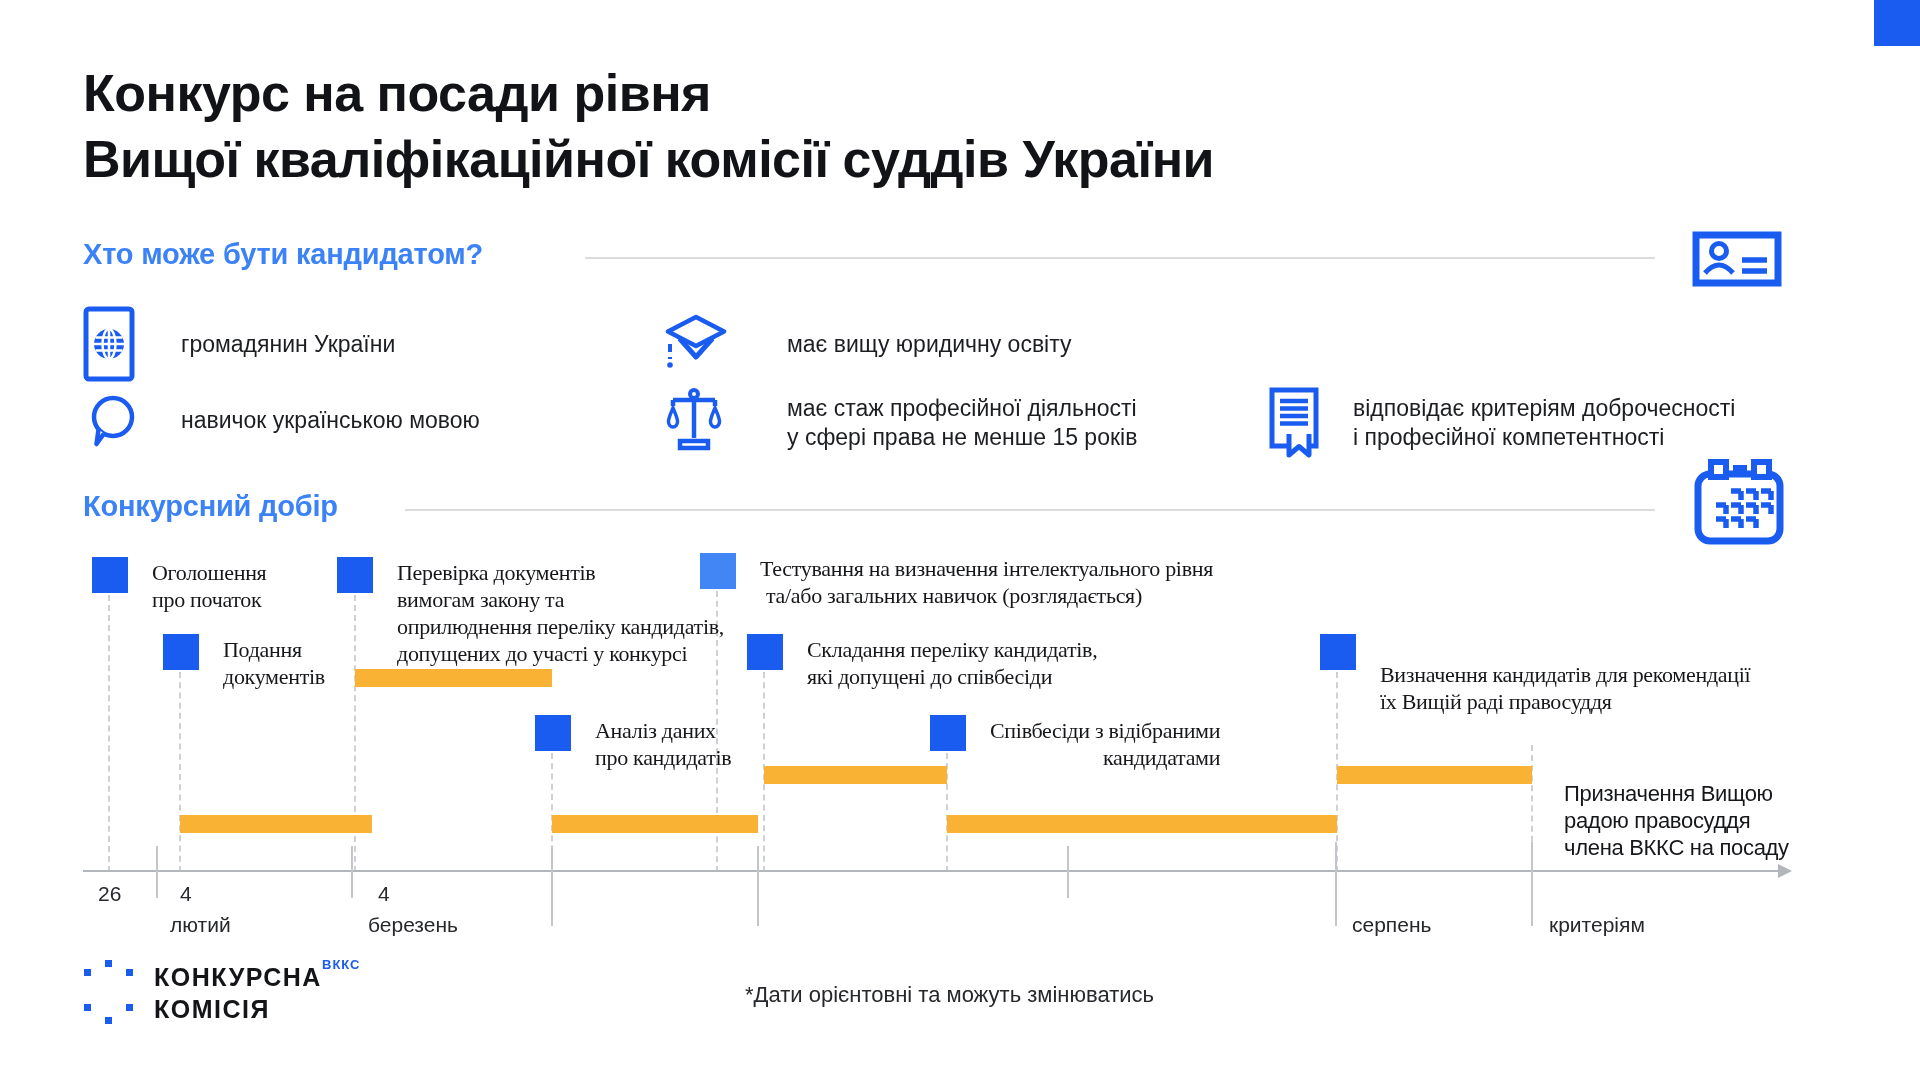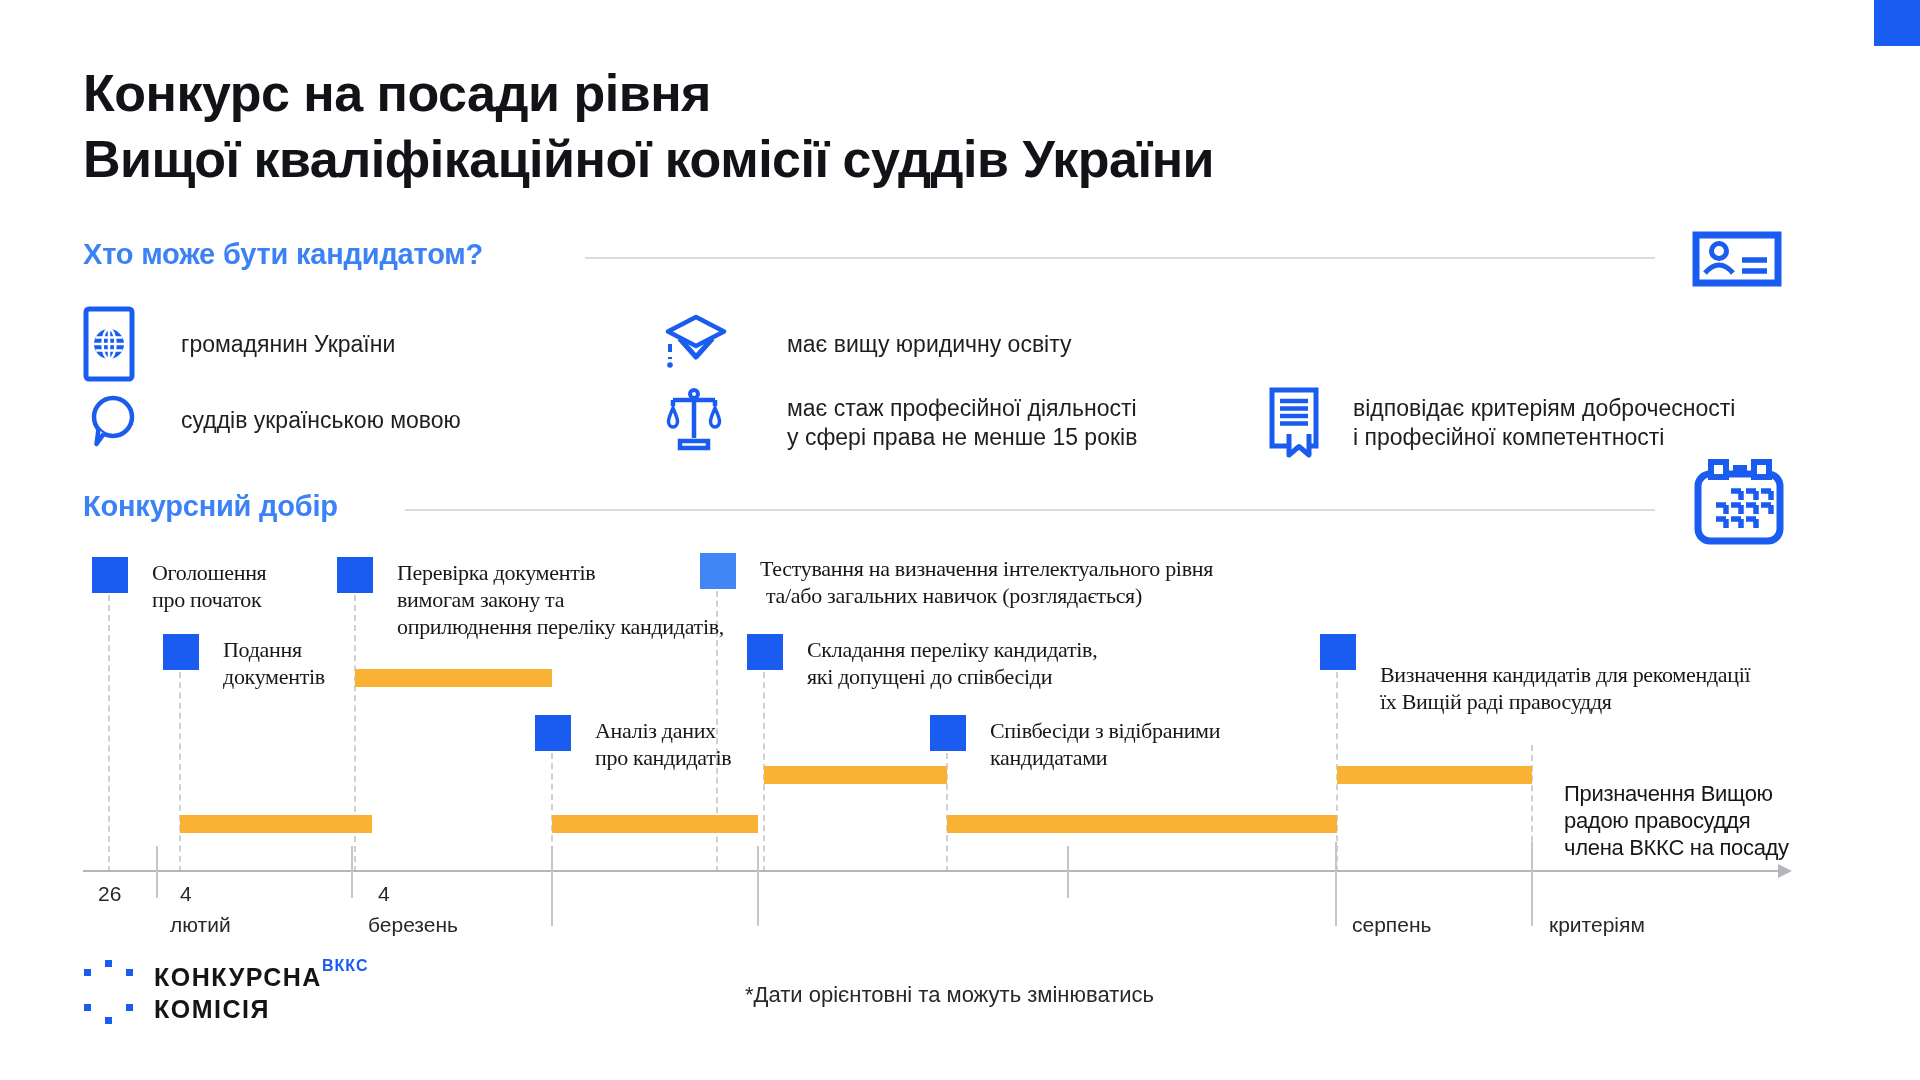--- a/index.html
+++ b/index.html
@@ -15,21 +15,21 @@
   .ms-label{font-size:22px;line-height:27px;color:#16171a;letter-spacing:-0.3px;white-space:nowrap;font-family:Liberation Serif, serif;}
   .dash-v{width:0;border-left:2px dashed #cdd0d5;}
   .bar{height:18px;background:#f9b234;}
   .tick{width:2px;background:#c3c6cb;}
   .axis-line{height:2px;background:#b3b6bb;}
   .axis-arrow{width:0;height:0;border-left:14px solid #b3b6bb;border-top:7px solid transparent;border-bottom:7px solid transparent;}
   .axis-num{font-size:21px;color:#26282c;margin-left:10px;}
   .axis-month{font-size:21px;color:#26282c;}
   .final-note{font-size:22px;line-height:27px;color:#16171a;letter-spacing:-0.3px;white-space:nowrap;}
   .logo-word{font-size:25px;font-weight:800;letter-spacing:1.5px;color:#141519;}
-  .logo-tag{font-size:16px;font-weight:700;letter-spacing:1px;color:#1a5cf0;}
+  .logo-tag{font-size:13px;font-weight:700;letter-spacing:1px;color:#1a5cf0;}
   .footnote{font-size:22px;color:#26282c;}
   .dot{width:7px;height:7px;background:#1a5cf0;}
   svg{display:block;}
 </style>
 </head>
 <body>
 
 <div id="page">
 
   <div class="abs" style="right:0;top:0;width:46px;height:46px;background:#1a5cf0;"></div>
@@ -58,21 +58,21 @@
     </svg>
   </div>
   <div class="abs req-label" style="left:181px;top:330px;">громадянин України</div>
 
   <div class="abs" style="left:83px;top:395px;">
     <svg width="58" height="52" viewBox="0 0 58 52" fill="none">
       <circle cx="30" cy="22" r="19" stroke="#1a5cf0" stroke-width="4.5"></circle>
       <path d="M21 38.5 L13.5 49 L15.5 34.5" fill="#fff" stroke="#1a5cf0" stroke-width="4.5" stroke-linejoin="round"></path>
     </svg>
   </div>
-  <div class="abs req-label" style="left:181px;top:406px;">суддів українською мовою</div>
+  <div class="abs req-label" style="left:181px;top:406px;">навичок українською мовою</div>
 
   <div class="abs" style="left:665px;top:314px;">
     <svg width="62" height="60" viewBox="0 0 62 60" fill="none" stroke="#1a5cf0">
       <path d="M31 3 L59 17.5 L31 32 L3 17.5 Z" stroke-width="4.5" stroke-linejoin="round"></path>
       <path d="M14.5 24.5 L31 43 L47.5 24.5" stroke-width="5" stroke-linejoin="round"></path>
       <path d="M5 30 V45" stroke-width="4" stroke-dasharray="8 5"></path>
       <circle cx="5" cy="51" r="2.8" fill="#1a5cf0" stroke="none"></circle>
     </svg>
   </div>
   <div class="abs req-label" style="left:787px;top:330px;">має вищу юридичну освіту</div>
@@ -151,20 +151,21 @@
   <div class="abs ms-label" style="left:223px;top:636px;">
     <div>Подання</div>
     <div>документів</div>
   </div>
 
   <div class="abs sq" style="left:337px;top:557px;"></div>
   <div class="abs ms-label" style="left:397px;top:559px;">
     <div>Перевірка документів</div>
     <div>вимогам закону та</div>
     <div>оприлюднення переліку кандидатів,</div>
+    <div>допущених до участі у конкурсі</div>
   </div>
 
   <div class="abs sq" style="left:535px;top:715px;"></div>
   <div class="abs ms-label" style="left:595px;top:717px;">
     <div>Аналіз даних</div>
     <div>про кандидатів</div>
   </div>
 
   <div class="abs sq light" style="left:700px;top:553px;"></div>
   <div class="abs ms-label" style="left:760px;top:555px;">
@@ -172,21 +173,21 @@
     <div style="padding-left:6px;">та/або загальних навичок (розглядається)</div>
   </div>
 
   <div class="abs sq" style="left:747px;top:634px;"></div>
   <div class="abs ms-label" style="left:807px;top:636px;">
     <div>Складання переліку кандидатів,</div>
     <div>які допущені до співбесіди</div>
   </div>
 
   <div class="abs sq" style="left:930px;top:715px;"></div>
-  <div class="abs ms-label" style="left:990px;top:717px;">
+  <div class="abs ms-label" style="left:990px;top:717px;text-align:right;">
     <div>Співбесіди з відібраними</div>
     <div>кандидатами</div>
   </div>
 
   <div class="abs sq" style="left:1320px;top:634px;"></div>
   <div class="abs ms-label" style="left:1380px;top:636px;margin-top:25px;">
     <div>Визначення кандидатів для рекомендації</div>
     <div>їх Вищій раді правосуддя</div>
   </div>
 

